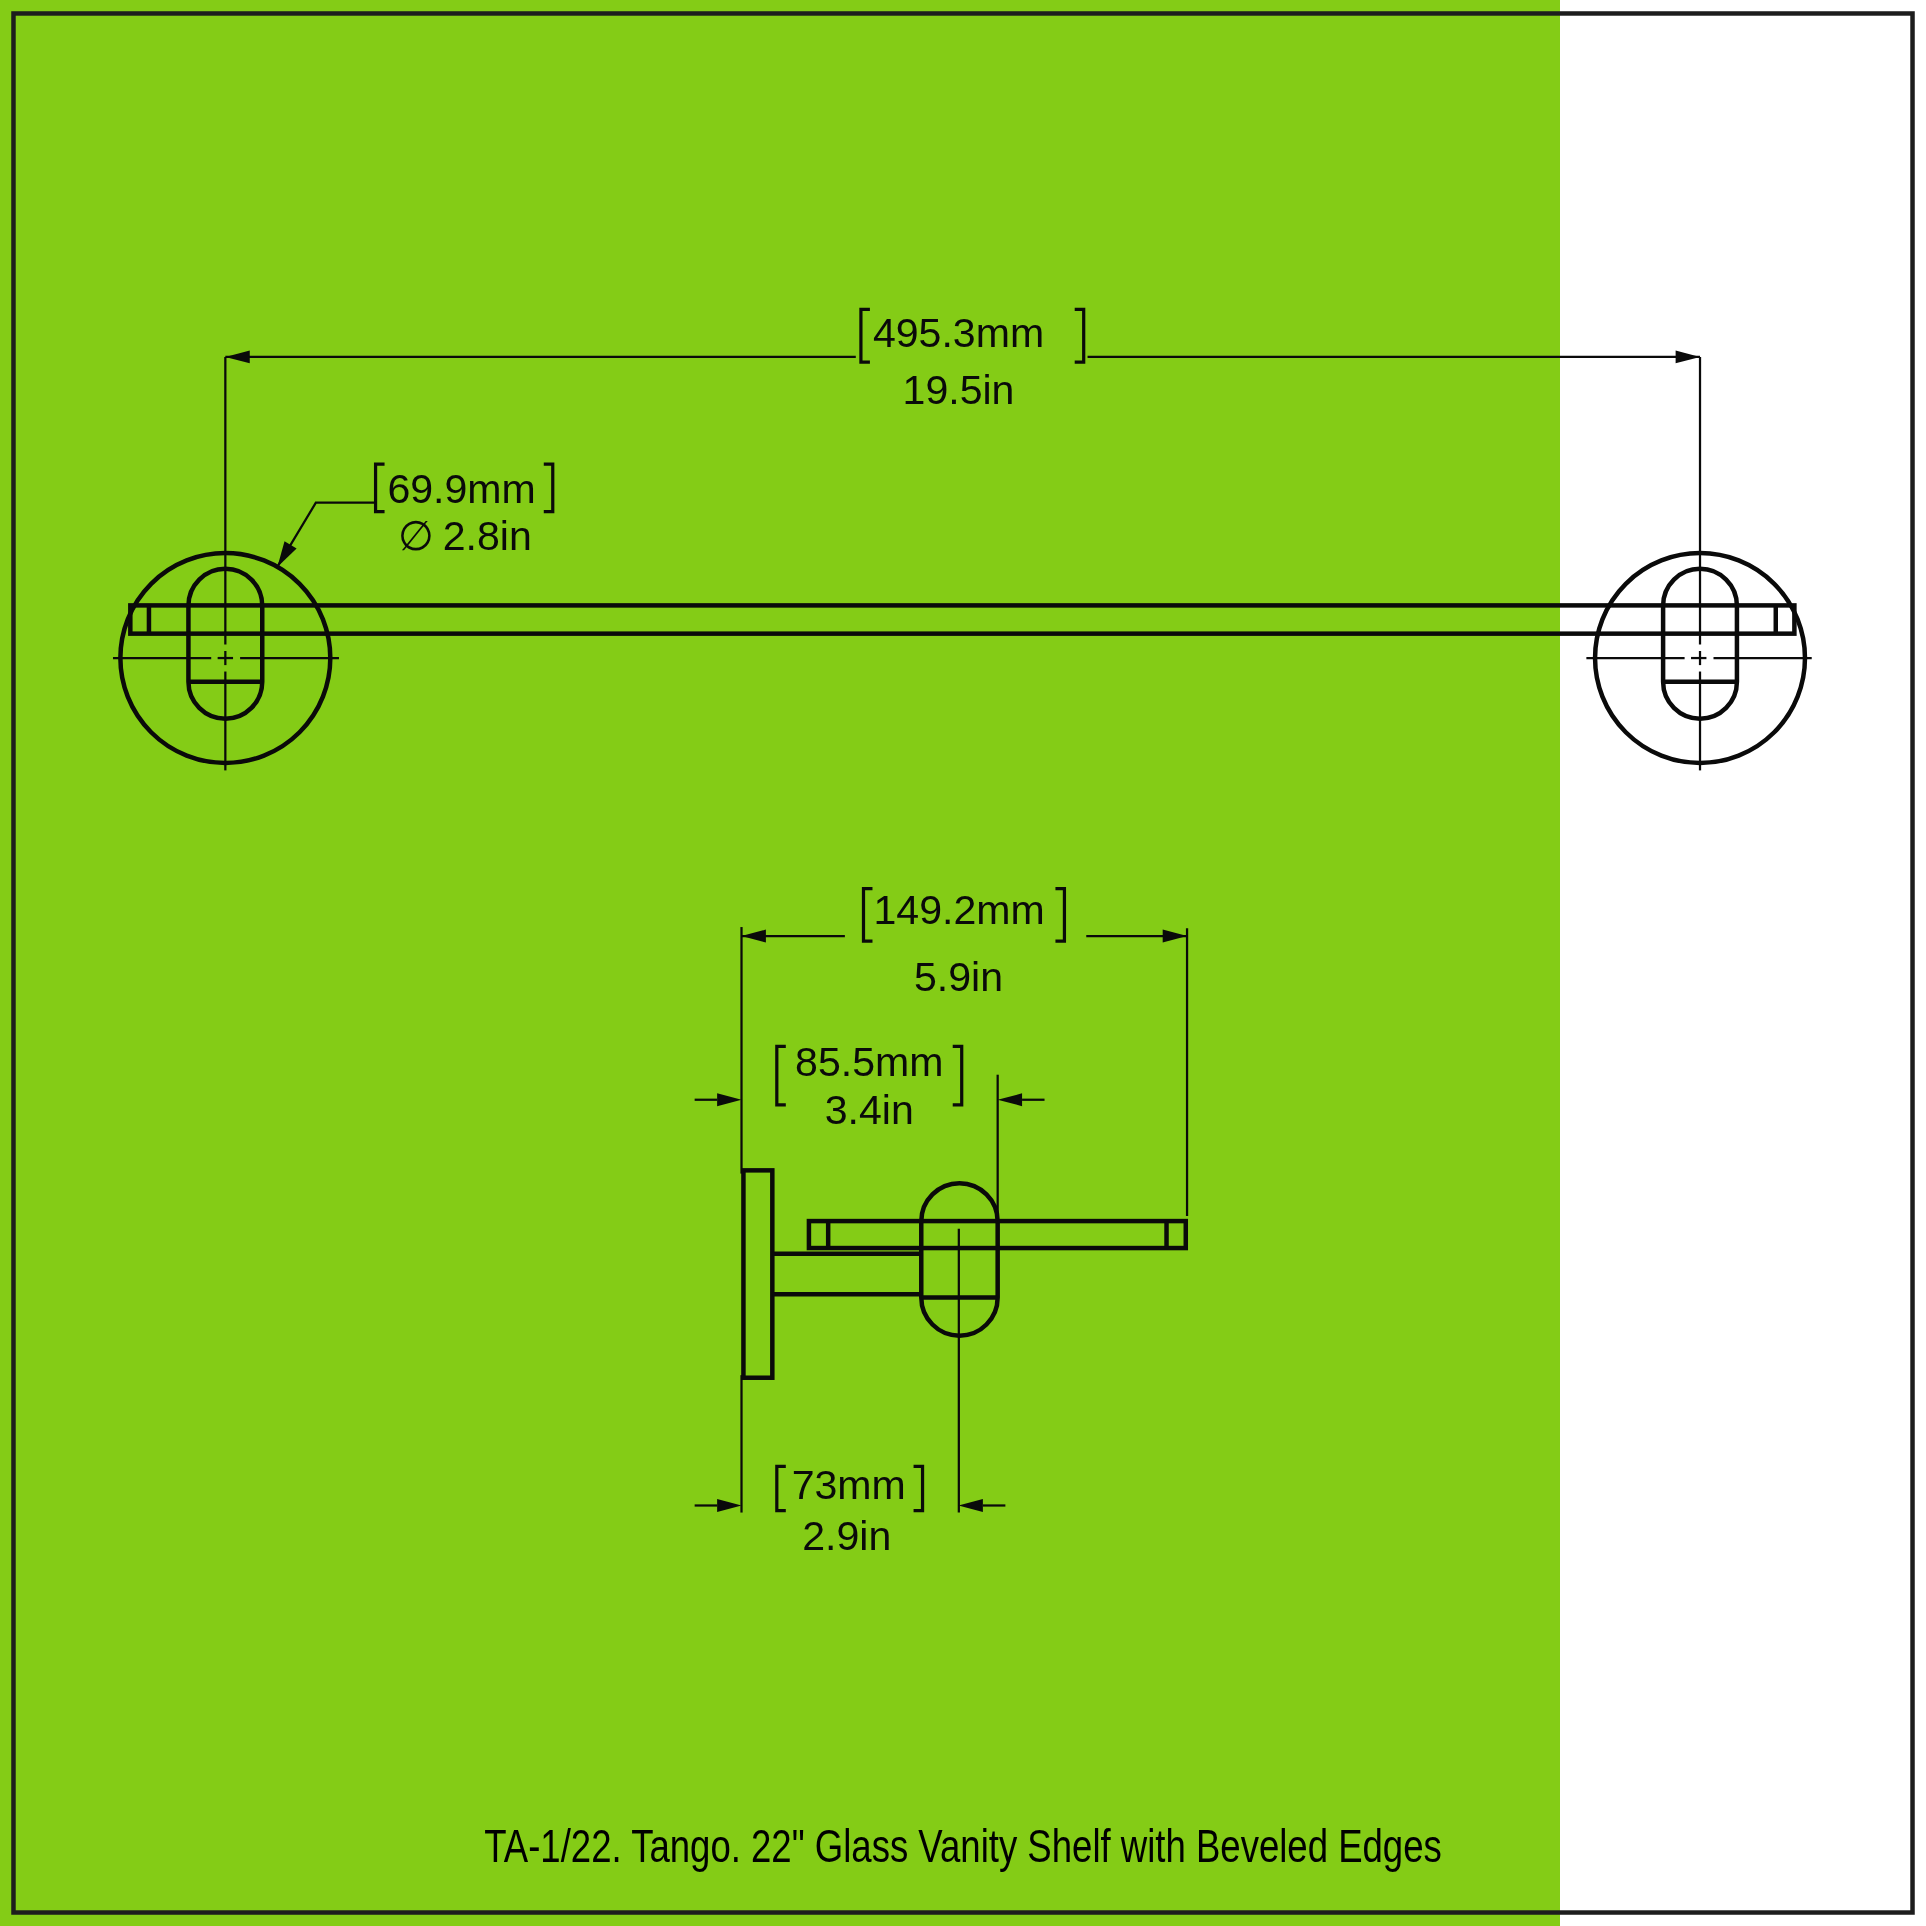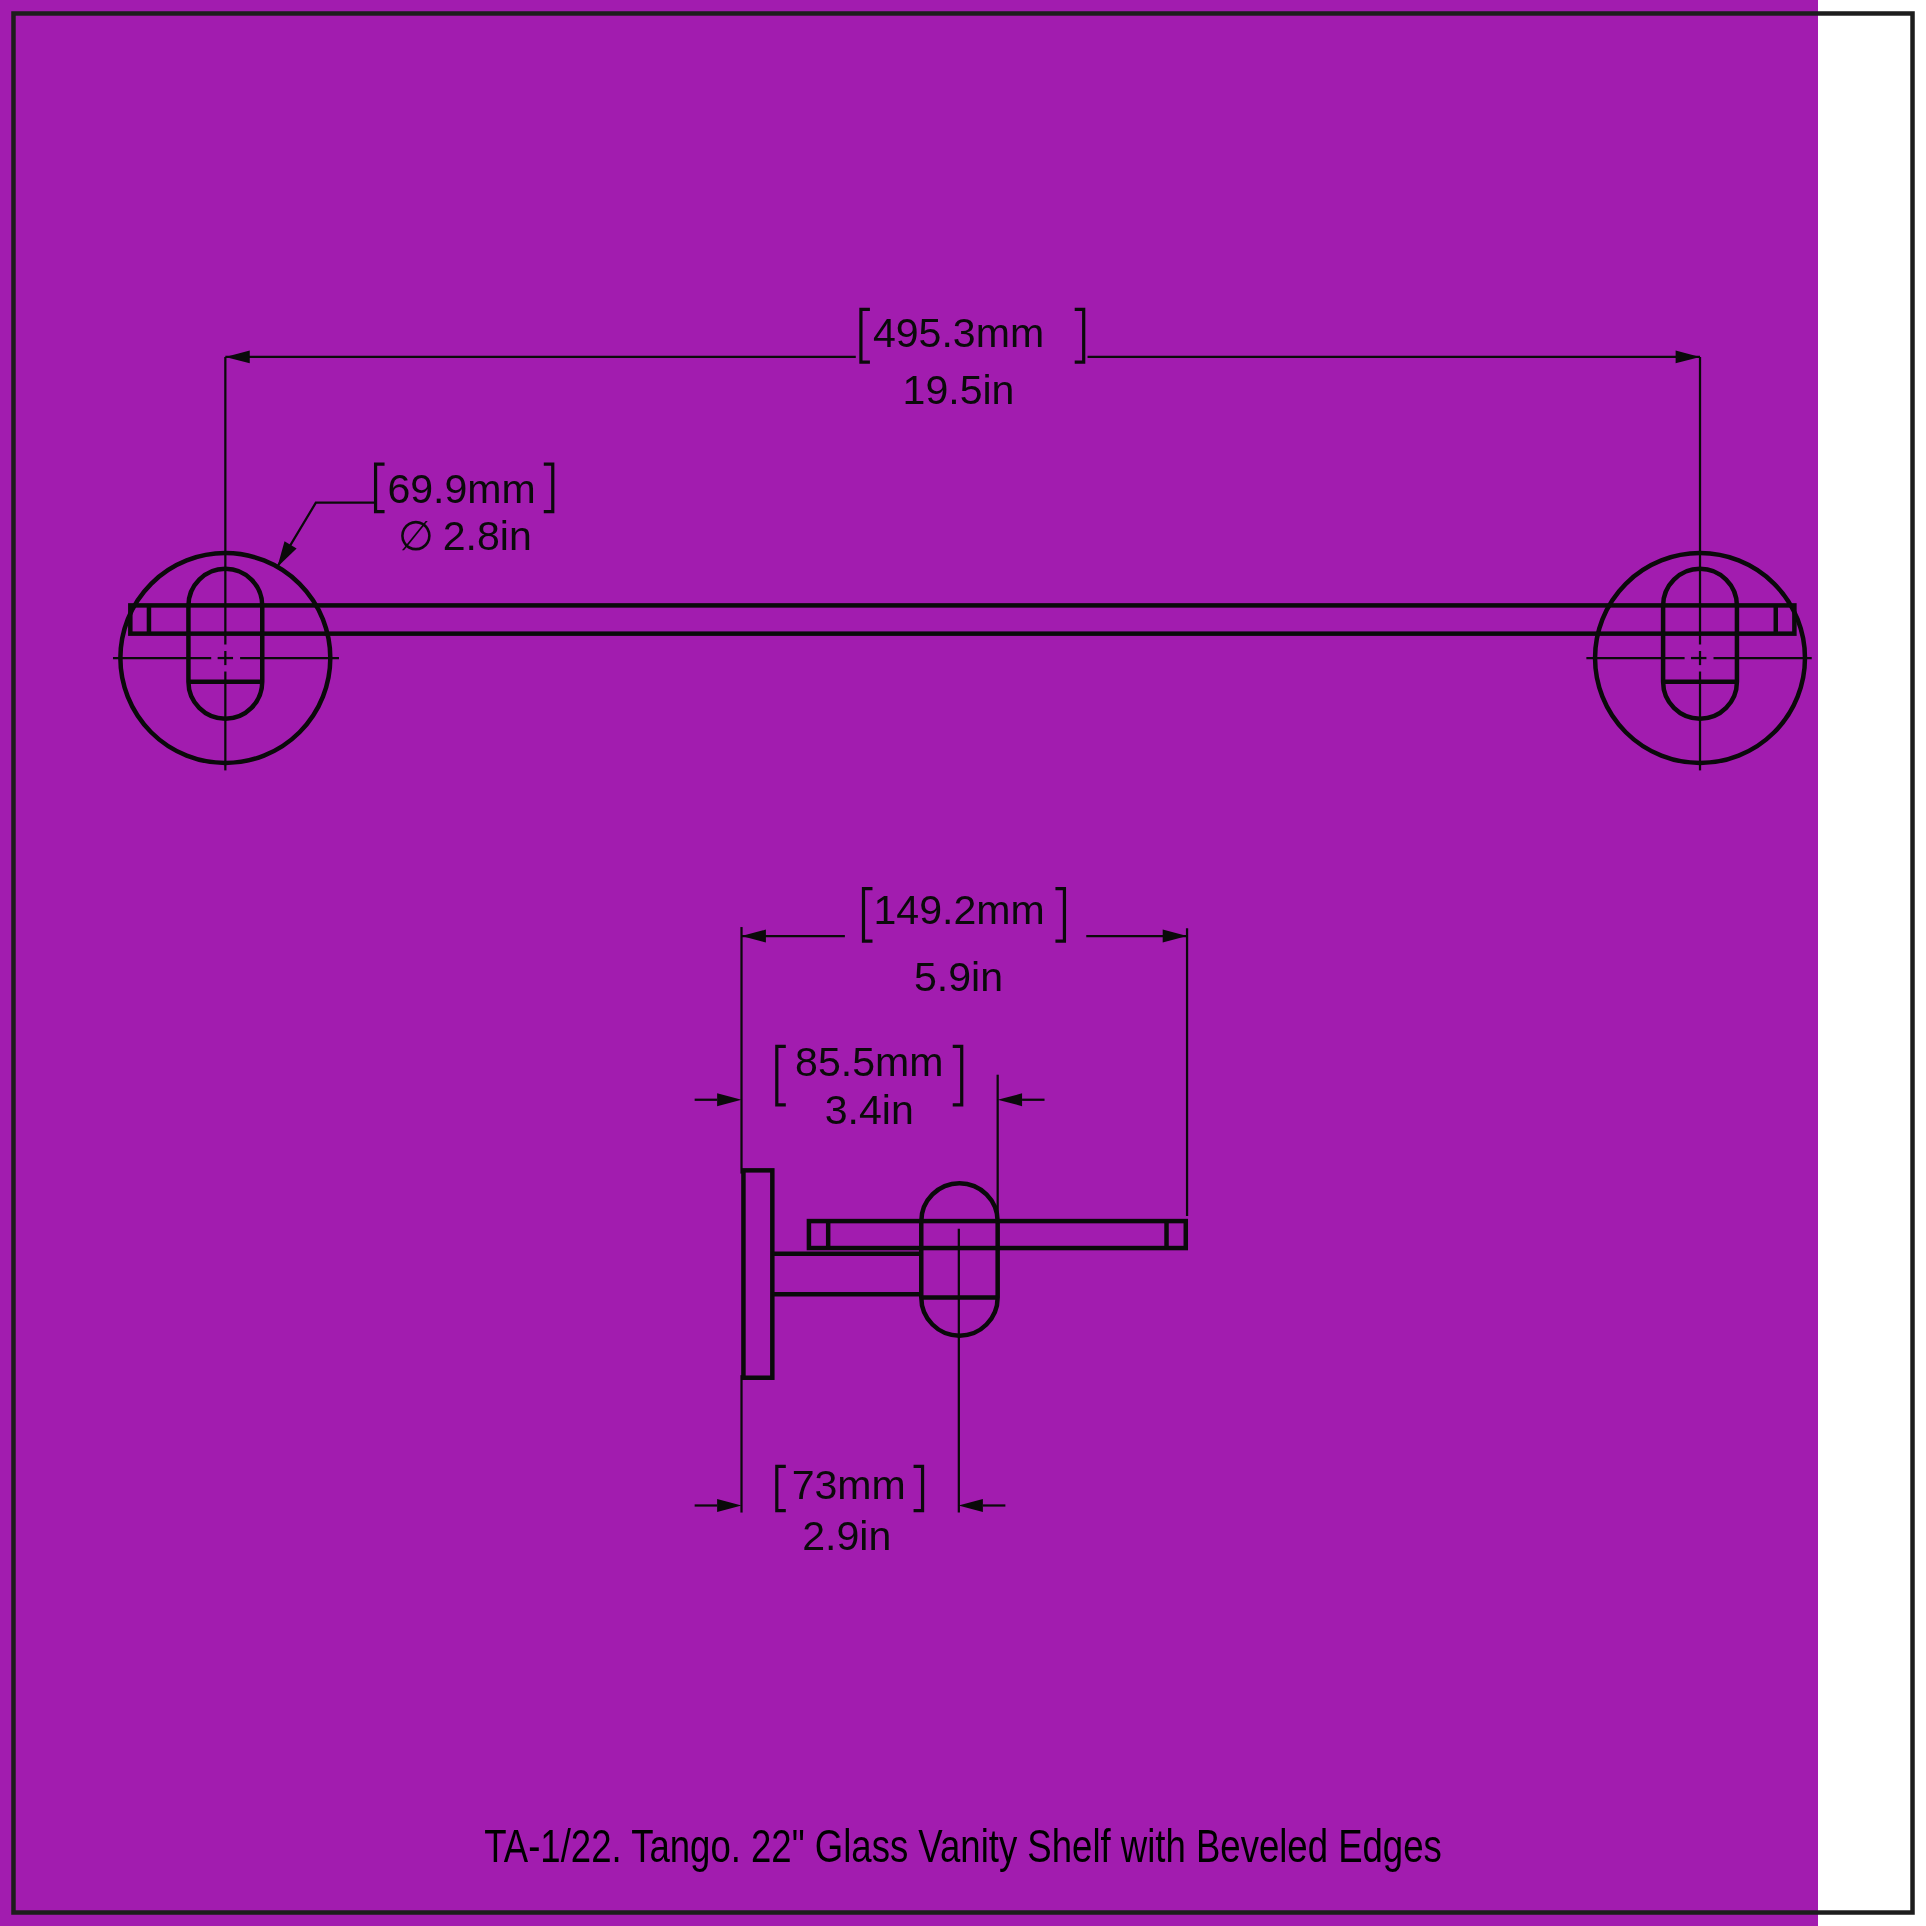--- a/index.html
+++ b/index.html
@@ -1,16 +1,16 @@
 <!DOCTYPE html>
 <html style="font-size:10.3px"><head>
 <meta charset="utf-8">
 <style>
   html,body{margin:0;padding:0;background:#ffffff;}
-  .page{width:1818px;height:1926px;position:relative;background:#a21caf;}
+  .page{width:1560px;height:1926px;position:relative;background:#84cc16;}
   svg{display:block;}
   .outline{stroke:#0a0a0a;stroke-width:7;fill:none;stroke-linejoin:miter;}
   .thin{stroke:#0a0a0a;stroke-width:3.5;fill:none;}
   .bracket{stroke:#0a0a0a;stroke-width:5;fill:none;}
   .ah{fill:#0a0a0a;stroke:none;}
   .dim{font-family:"Liberation Sans","DejaVu Sans",sans-serif;font-size:64px;fill:#0a0a0a;text-anchor:middle;}
   .caption{font-family:"Liberation Sans","DejaVu Sans",sans-serif;font-size:73px;fill:#000;text-anchor:middle;}
   .border-rect{fill:none;stroke:#1d1d1d;stroke-width:7;}
 </style>
 </head>

